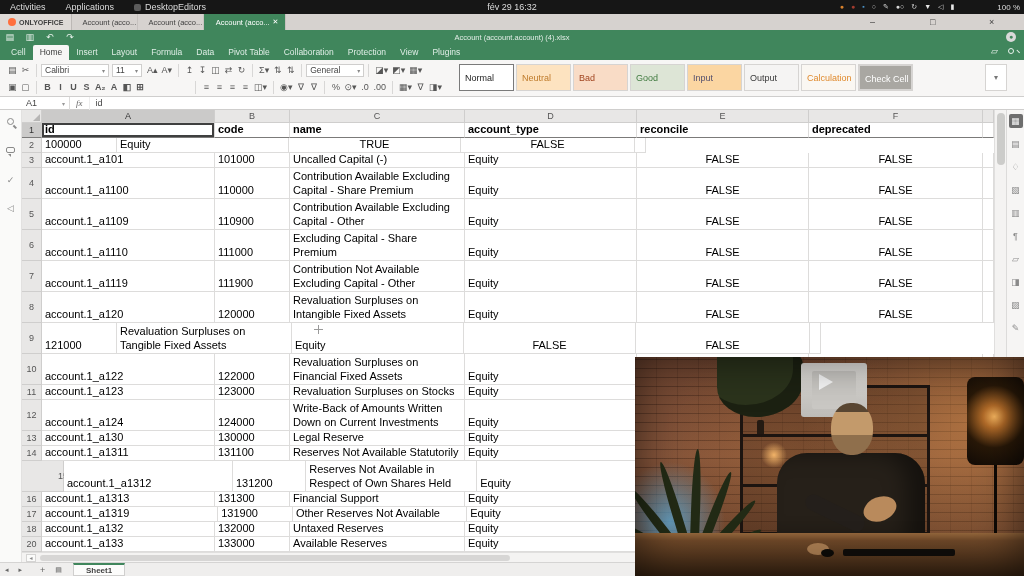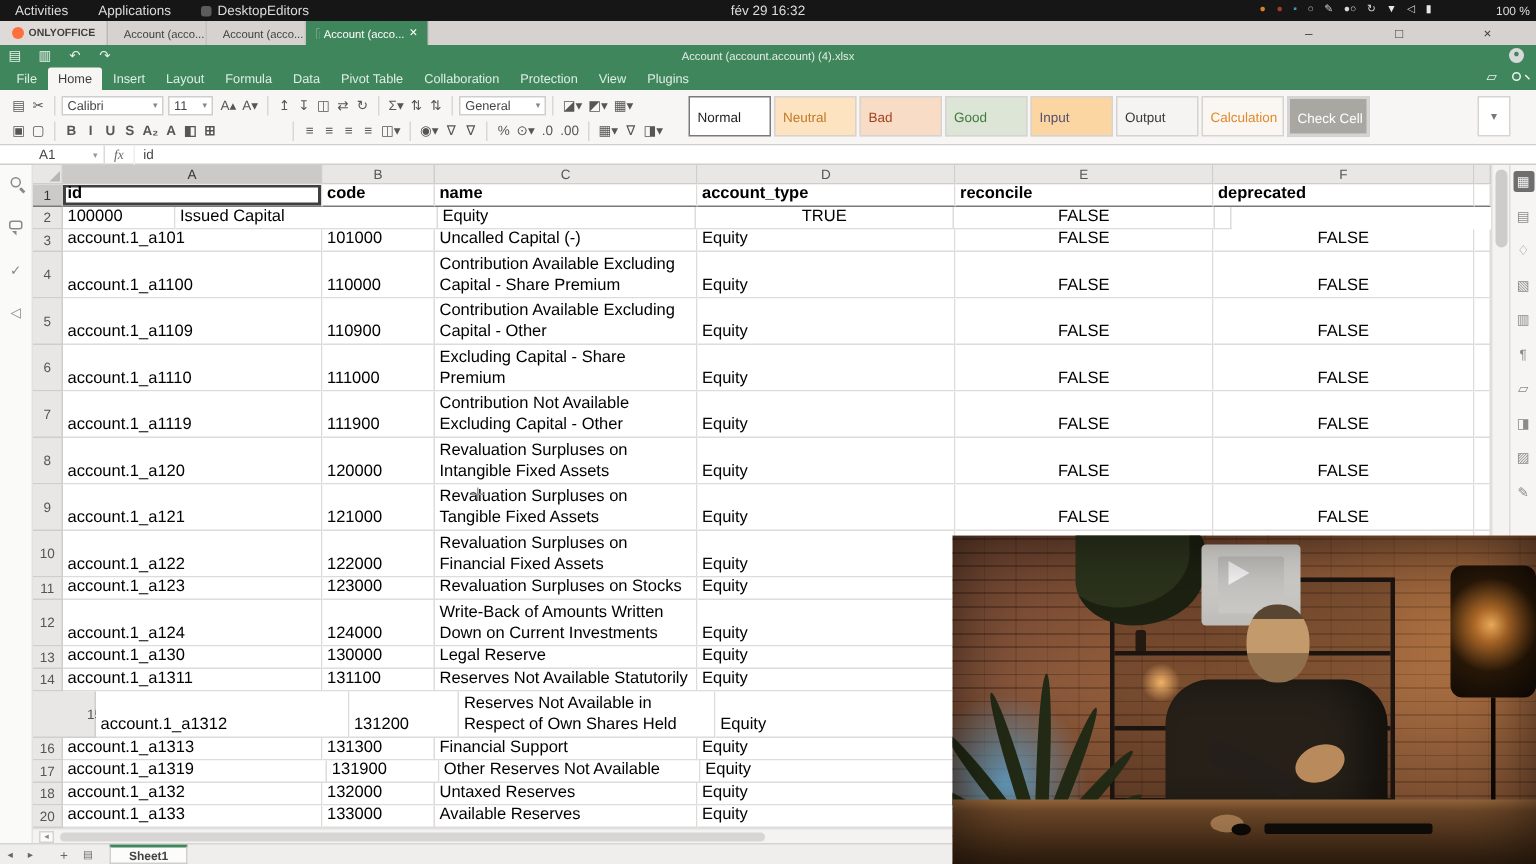--- a/index.html
+++ b/index.html
@@ -221,21 +221,21 @@
   <div class="titlebar">
     <span class="ticon">▤</span>
     <span class="ticon">▥</span>
     <span class="ticon">↶</span>
     <span class="ticon">↷</span>
     <span class="doc-title">Account (account.account) (4).xlsx</span>
     <span class="avatarbtn">●</span>
   </div>
 
   <div class="menubar" id="menu-items">
-      <span class="mitem">File</span>
+      <span class="mitem">Cell</span>
       <span class="mitem active">Home</span>
       <span class="mitem">Insert</span>
       <span class="mitem">Layout</span>
       <span class="mitem">Formula</span>
       <span class="mitem">Data</span>
       <span class="mitem">Pivot Table</span>
       <span class="mitem">Collaboration</span>
       <span class="mitem">Protection</span>
       <span class="mitem">View</span>
       <span class="mitem">Plugins</span>
@@ -398,23 +398,20 @@
         <div class="cell bold" style="width: 174px; height: 15px;">
           <span class="t">deprecated</span>
         </div>
         <div class="cell" style="width: 11px; height: 15px;"></div>
       </div>
       <div class="grow">
         <div class="rn" style="width: 20px; height: 15px;">2</div>
         <div class="cell" style="width: 75px; height: 15px;">
           <span class="t">100000</span>
         </div>
-        <div class="cell" style="width: 175px; height: 15px;">
-          <span class="t">Issued Capital</span>
-        </div>
         <div class="cell" style="width: 172px; height: 15px;">
           <span class="t">Equity</span>
         </div>
         <div class="cell ctr" style="width: 172px; height: 15px;">
           <span class="t">TRUE</span>
         </div>
         <div class="cell ctr" style="width: 174px; height: 15px;">
           <span class="t">FALSE</span>
         </div>
         <div class="cell" style="width: 11px; height: 15px;"></div>
@@ -546,23 +543,20 @@
         <div class="cell ctr" style="width: 172px; height: 31px;">
           <span class="t">FALSE</span>
         </div>
         <div class="cell ctr" style="width: 174px; height: 31px;">
           <span class="t">FALSE</span>
         </div>
         <div class="cell" style="width: 11px; height: 31px;"></div>
       </div>
       <div class="grow">
         <div class="rn" style="width: 20px; height: 31px;">9</div>
-        <div class="cell" style="width: 173px; height: 31px;">
-          <span class="t">account.1_a121</span>
-        </div>
         <div class="cell" style="width: 75px; height: 31px;">
           <span class="t">121000</span>
         </div>
         <div class="cell wrap2" style="width: 175px; height: 31px;">
           <span class="t">Revaluation Surpluses on Tangible Fixed Assets</span>
         </div>
         <div class="cell" style="width: 172px; height: 31px;">
           <span class="t">Equity</span>
         </div>
         <div class="cell ctr" style="width: 172px; height: 31px;">

